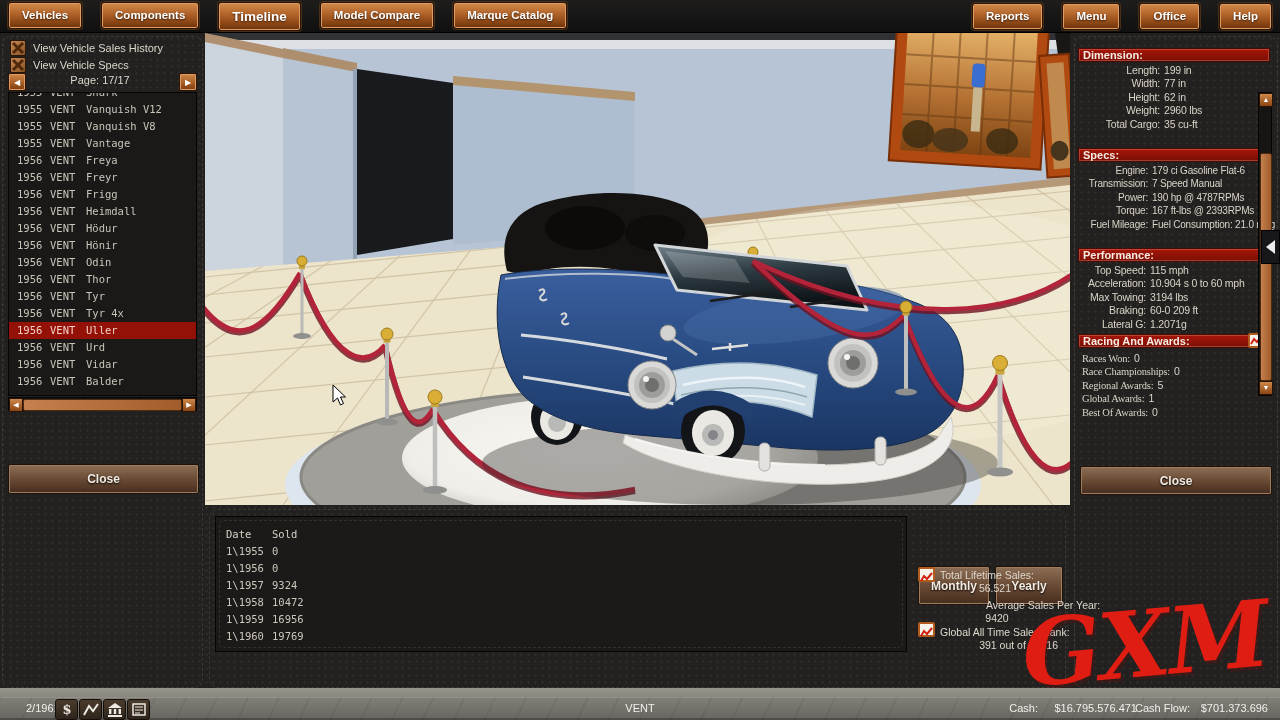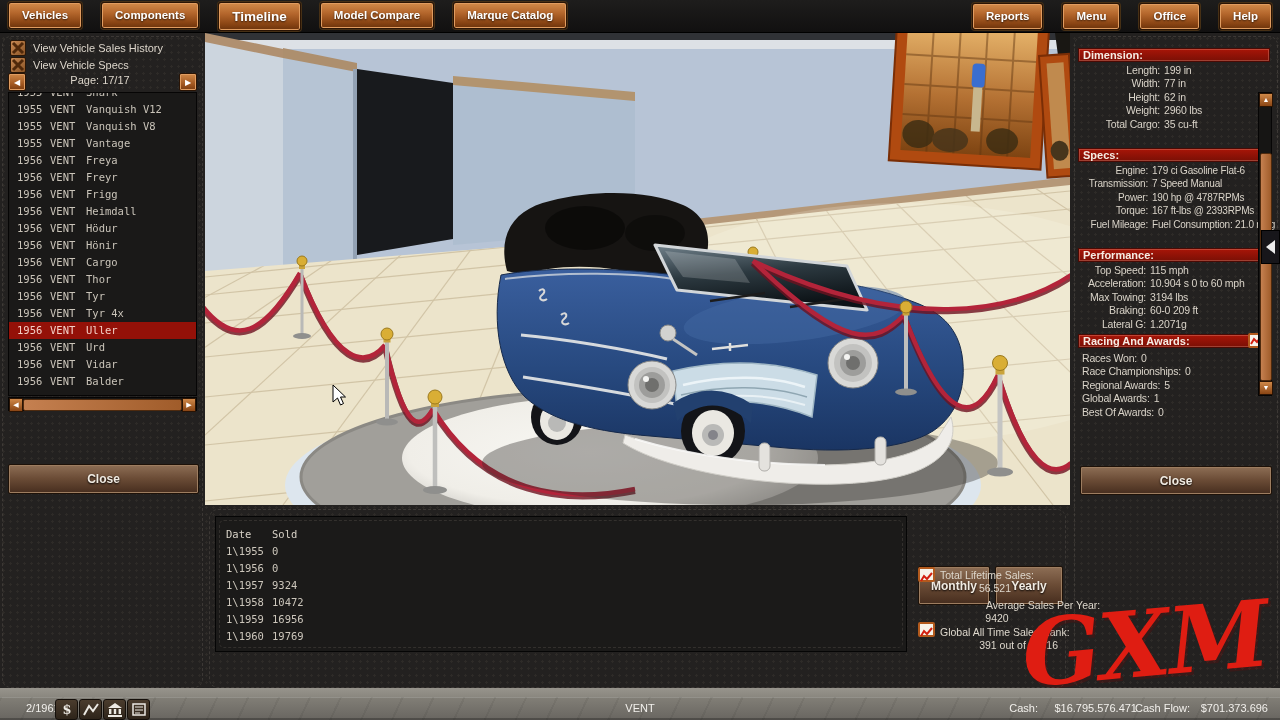--- a/index.html
+++ b/index.html
@@ -59,21 +59,21 @@
     background:#b7c4d6;cursor:default;}
   
   .rp-header{position:absolute;left:1078px;width:192px;height:14px;box-sizing:border-box;
     background:linear-gradient(#a81508,#7a0f05);border:1px solid #4a0a04;
     box-shadow:inset 0 0 0 1px rgba(255,190,170,.28);
     color:#f6ece4;font-size:11px;font-weight:bold;line-height:12px;padding:0 4px;white-space:nowrap;}
   .rp-rows{position:absolute;left:1078px;width:194px;}
   .rp-row{display:flex;font-size:10.5px;color:#d9d3c8;height:13.4px;line-height:13.4px;white-space:nowrap;letter-spacing:-.2px;}
   .rp-row .lbl{width:var(--lw,72px);text-align:right;margin-right:4px;flex:0 0 auto;}
   .rp-rows.plain .rp-row{padding-left:4px;}
-  .rp-rows.plain .rp-row .lbl{width:auto;text-align:left;}
+  .rp-rows.plain .rp-row .lbl{width:auto;text-align:left;font-family:Liberation Serif, serif;}
   .chart-ico{width:17px;height:15px;background:#f7f3ea;border:2px solid #b35a1d;border-radius:2px;
     box-sizing:border-box;display:inline-block;cursor:pointer;flex:0 0 auto;}
   
   .sales-box{position:absolute;left:215px;top:516px;width:692px;height:136px;box-sizing:border-box;
     background:#1b1a19;border:1px solid #050505;border-radius:0;}
   .sales-box::after{content:"";position:absolute;left:3px;top:3px;right:3px;bottom:3px;
     border:1px dashed #4c4741;border-radius:5px;opacity:.5;pointer-events:none;}
   .trow{display:grid;grid-template-columns:46px 1fr;padding-left:10px;height:17px;line-height:17px;
     font-family:"DejaVu Sans Mono",monospace;font-size:10.5px;color:#ccc6bb;white-space:nowrap;}
   .trow.head{margin-top:9px;color:#d8d2c7;}
@@ -205,21 +205,21 @@
 
         <div class="vrow">
           <span>1956</span>
           <span>VENT</span>
           <span>Hönir</span>
         </div>
 
         <div class="vrow">
           <span>1956</span>
           <span>VENT</span>
-          <span>Cargo</span>
+          <span>Odin</span>
         </div>
 
         <div class="vrow">
           <span>1956</span>
           <span>VENT</span>
           <span>Thor</span>
         </div>
 
         <div class="vrow">
           <span>1956</span>

